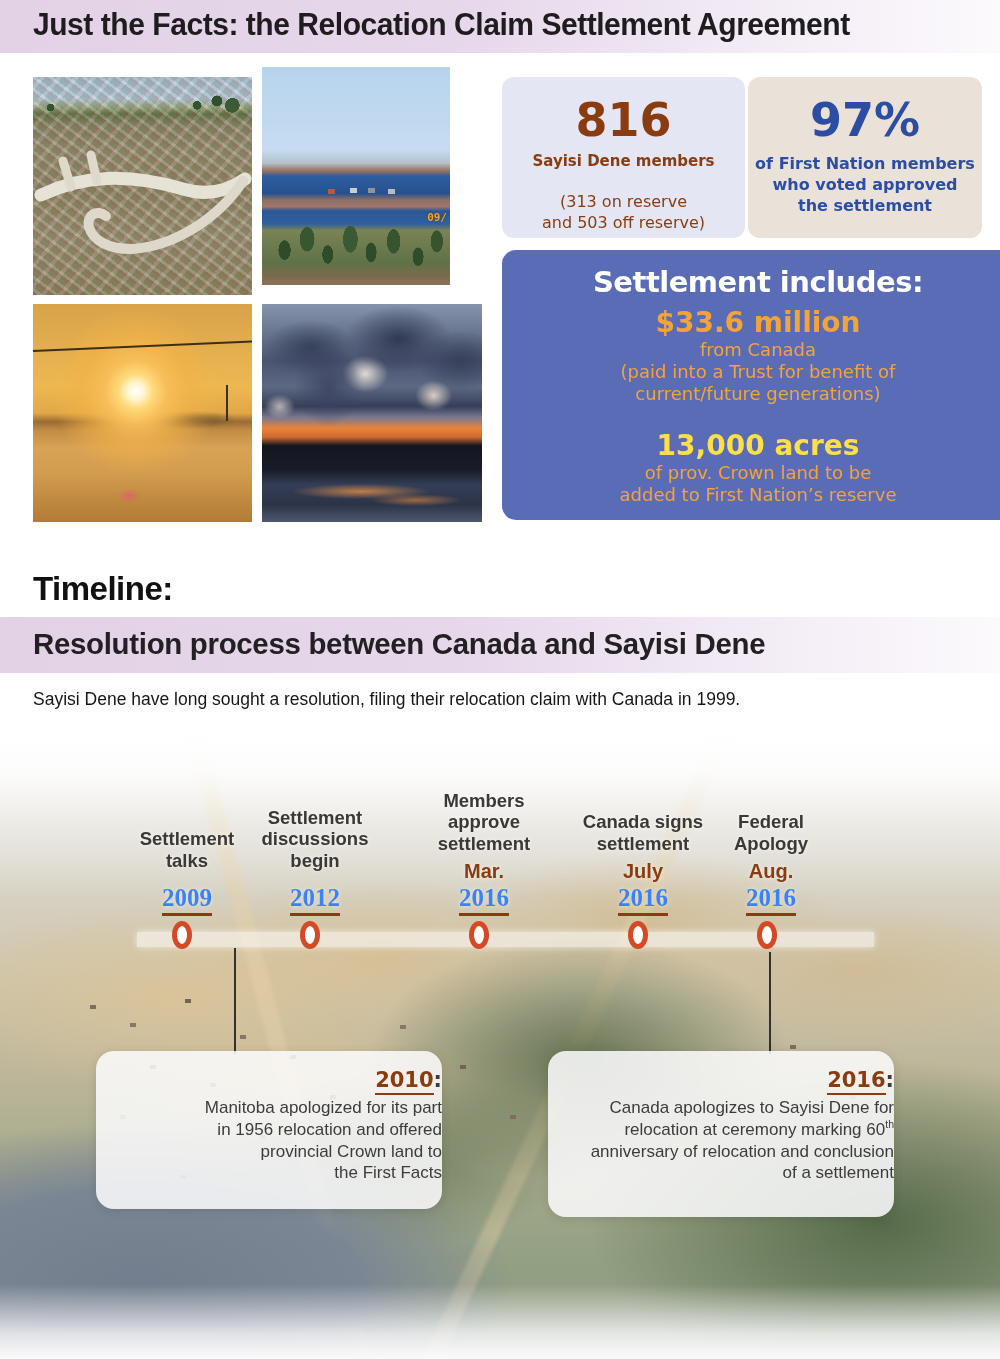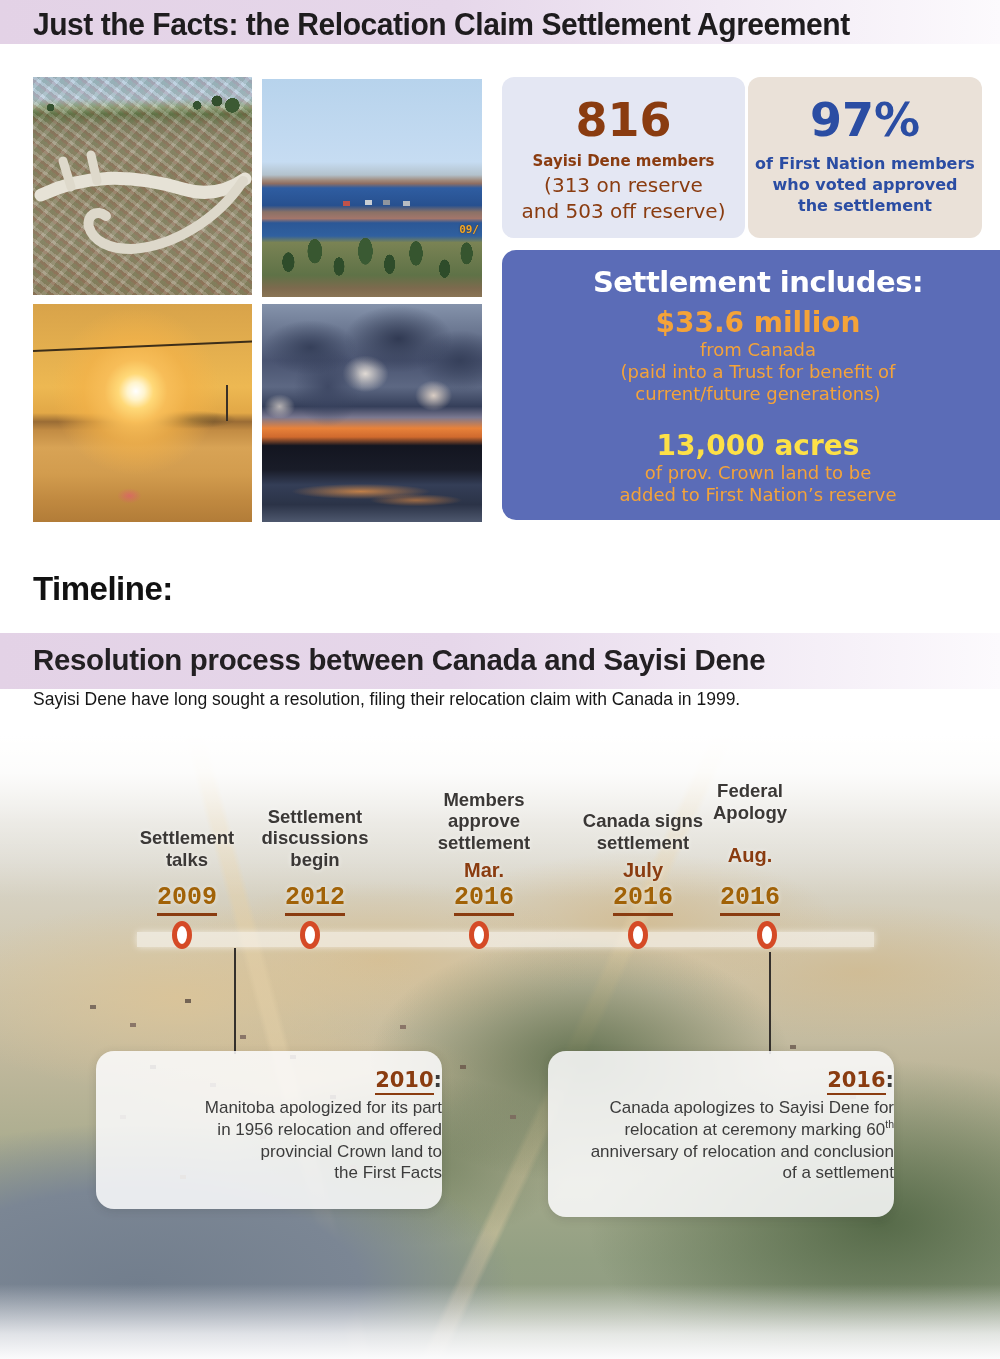--- a/index.html
+++ b/index.html
@@ -8,22 +8,22 @@
     position:relative; width:1000px; height:1359px; margin:0 auto;
     background:#ffffff; overflow:hidden;
     font-family:"DejaVu Sans", sans-serif;
   }
 
   
   .band {
     position:absolute; left:0; width:1000px;
     background:linear-gradient(90deg,#e3d2e6 0%,#e6d7ea 45%,#f1e9f4 72%,#fcfafd 100%);
   }
-  .band-top { top:0; height:44px; }
-  .band-sub { top:617px; height:56px;margin-top:16px; }
+  .band-top { top:0; height:53px; }
+  .band-sub { top:617px; height:56px; }
   .big-title {
     position:absolute; left:33px; top:7px;
     font-family:"Liberation Sans", sans-serif; font-weight:bold;
     font-size:31px; color:#1e1c1e; letter-spacing:-0.5px;
     transform:scaleX(0.97); transform-origin:left center; white-space:nowrap;
   }
   .sub-title {
     position:absolute; left:33px; top:10px;
     font-family:"Liberation Sans", sans-serif; font-weight:bold;
     font-size:30px; color:#232023; letter-spacing:-0.3px;
@@ -44,21 +44,21 @@
   .photo1 { left:33px;  top:77px;  width:219px; height:218px;
     background:
       radial-gradient(circle 9px  at 84% 11%, #324e2c 60%, rgba(0,0,0,0) 62%),
       radial-gradient(circle 12px at 91% 13%, #3c5a33 60%, rgba(0,0,0,0) 62%),
       radial-gradient(circle 7px  at 75% 13%, #35522f 60%, rgba(0,0,0,0) 62%),
       radial-gradient(circle 6px  at 8%  14%, #35522f 60%, rgba(0,0,0,0) 62%),
       repeating-linear-gradient(37deg, rgba(150,62,48,0.18) 0 3px, rgba(228,222,206,0.20) 3px 6px, rgba(104,116,66,0.18) 6px 10px),
       repeating-linear-gradient(-49deg, rgba(235,232,220,0.16) 0 4px, rgba(122,96,60,0.15) 4px 8px, rgba(88,104,58,0.14) 8px 13px),
       linear-gradient(to bottom, #a9c9e8 0%, #b6d1ec 10%, #97ab87 14%, #5e7247 17%, #86836a 22%, #928b72 34%, #8d8468 52%, #968e76 72%, #8c8164 100%);
   }
-  .photo2 { left:262px; top:79px;  width:220px; height:218px;
+  .photo2 { left:262px; top:67px;  width:188px; height:218px;
     background:
       radial-gradient(ellipse 10px 16px at 12% 84%, #2e4c2a 60%, rgba(0,0,0,0) 62%),
       radial-gradient(ellipse 12px 20px at 24% 79%, #385730 60%, rgba(0,0,0,0) 62%),
       radial-gradient(ellipse 9px 15px  at 35% 86%, #2e4c2a 60%, rgba(0,0,0,0) 62%),
       radial-gradient(ellipse 12px 22px at 47% 79%, #3a5a33 60%, rgba(0,0,0,0) 62%),
       radial-gradient(ellipse 9px 16px  at 58% 85%, #2e4c2a 60%, rgba(0,0,0,0) 62%),
       radial-gradient(ellipse 11px 20px at 70% 80%, #36552f 60%, rgba(0,0,0,0) 62%),
       radial-gradient(ellipse 9px 15px  at 83% 87%, #2e4c2a 60%, rgba(0,0,0,0) 62%),
       radial-gradient(ellipse 10px 18px at 93% 80%, #36552f 60%, rgba(0,0,0,0) 62%),
       linear-gradient(to bottom, #b7d3ec 0%, #c6dcf2 38%, #b3c2cc 44%, #a08a7c 46.5%, #8e6e62 48%, #2f5da1 50%, #27508f 58%, #8a7166 61%, #a3766b 64%, #2b5796 66%, #30609f 72%, #7a8354 75%, #6d7b4e 82%, #5f7247 90%, #7d6a4e 96%, #8a7555 100%);
@@ -92,21 +92,21 @@
     color:#f5a623; text-shadow:0 0 2px rgba(60,30,0,0.6); }
   .bld { position:absolute; left:47%; top:55.5%; width:7px; height:5px; background:#c9ced4;
     box-shadow:18px 0 0 #8f959e, 38px 1px 0 #b8bcc2, -22px 1px 0 #c0524a; }
 
   
   .card { position:absolute; border-radius:12px; text-align:center; }
   .card-members { left:502px; top:77px; width:243px; height:161px; background:#e4e7f3; padding-top:20px; }
   .card-vote    { left:748px; top:77px; width:234px; height:161px; background:#eae1d8; padding-top:20px; }
   .members-value { font-size:46px; font-weight:bold; color:#8a3c10; line-height:1.0; }
   .members-label { margin-top:9px; font-size:15px; font-weight:bold; color:#8a3c10; }
-  .members-detail { margin-top:2px; font-size:20px; color:#8a3c10; line-height:1.3; }
+  .members-detail { margin-top:22px; font-size:16px; color:#8a3c10; line-height:1.3; }
   .vote-value { font-size:46px; font-weight:bold; color:#2b4da3; line-height:1.0; }
   .vote-text { margin-top:11px; font-size:16px; font-weight:bold; color:#2b4da3; line-height:1.3; }
 
   
   .settle-panel {
     position:absolute; left:502px; top:250px; width:512px; height:270px;
     background:#5b6cb7; border-radius:14px; text-align:center; padding-top:15px;
   }
   .settle-title { font-size:29px; font-weight:bold; color:#ffffff; letter-spacing:-0.5px; }
   .settle-value { margin-top:7px; font-size:28px; font-weight:bold; color:#f4a339; }
@@ -147,22 +147,22 @@
   .conn-2010 { left:234px; top:948px; height:106px; }
   .conn-2016 { left:769px; top:952px; height:102px; }
 
   .tl-event { position:absolute; top:800px; height:116px; width:170px;
     display:flex; flex-direction:column; justify-content:flex-end; align-items:center;
     text-align:center; }
   .ev-label { font-family:"Liberation Sans", sans-serif; font-weight:bold; font-size:18.5px;
     color:#3b3836; line-height:1.18; text-shadow:0 0 5px rgba(255,255,255,0.7); }
   .ev-month { margin-top:5px; font-family:"Liberation Sans", sans-serif; font-weight:bold;
     font-size:20px; color:#8a3c10; text-shadow:0 0 5px rgba(255,255,255,0.6); }
-  .ev-year { margin-top:1px; font-family:Liberation Mono, monospace; font-weight:bold;
-    font-size:25px; color:#a16207; text-shadow:0 0 5px rgba(255,255,255,0.6); }
+  .ev-year { margin-top:1px; font-family:Liberation Serif, serif; font-weight:bold;
+    font-size:25px; color:#3b82f6; text-shadow:0 0 5px rgba(255,255,255,0.6); }
   .ev-year span { display:inline-block; border-bottom:3px solid #8a3c10; padding-bottom:1px; }
   .gap-nomonth { margin-top:12px; }
 
   
   .callout { position:absolute; background:rgba(252,252,253,0.86); border-radius:18px;
     box-shadow:0 2px 10px rgba(40,40,40,0.15); text-align:right; padding-top:17px; }
   .co-2010 { left:96px;  top:1051px; width:346px; height:158px; }
   .co-2016 { left:548px; top:1051px; width:346px; height:166px; }
   .co-title { font-size:21px; font-weight:bold; color:#8a3c10; }
   .co-title .yr { border-bottom:2.5px solid #8a3c10; padding-bottom:1px; }
@@ -269,21 +269,21 @@
     <div class="ev-year"><span>2016</span></div>
   </div>
   <div class="tl-event" style="left:558px;">
     <div class="ev-label">
       <div>Canada signs</div>
       <div>settlement</div>
     </div>
     <div class="ev-month">July</div>
     <div class="ev-year"><span>2016</span></div>
   </div>
-  <div class="tl-event" style="left:665px;gap:15px;">
+  <div class="tl-event" style="left:686px;">
     <div class="ev-label">
       <div>Federal</div>
       <div>Apology</div>
     </div>
     <div class="ev-month">Aug.</div>
     <div class="ev-year"><span>2016</span></div>
   </div>
 
   <div class="callout co-2010">
     <div class="co-title">

